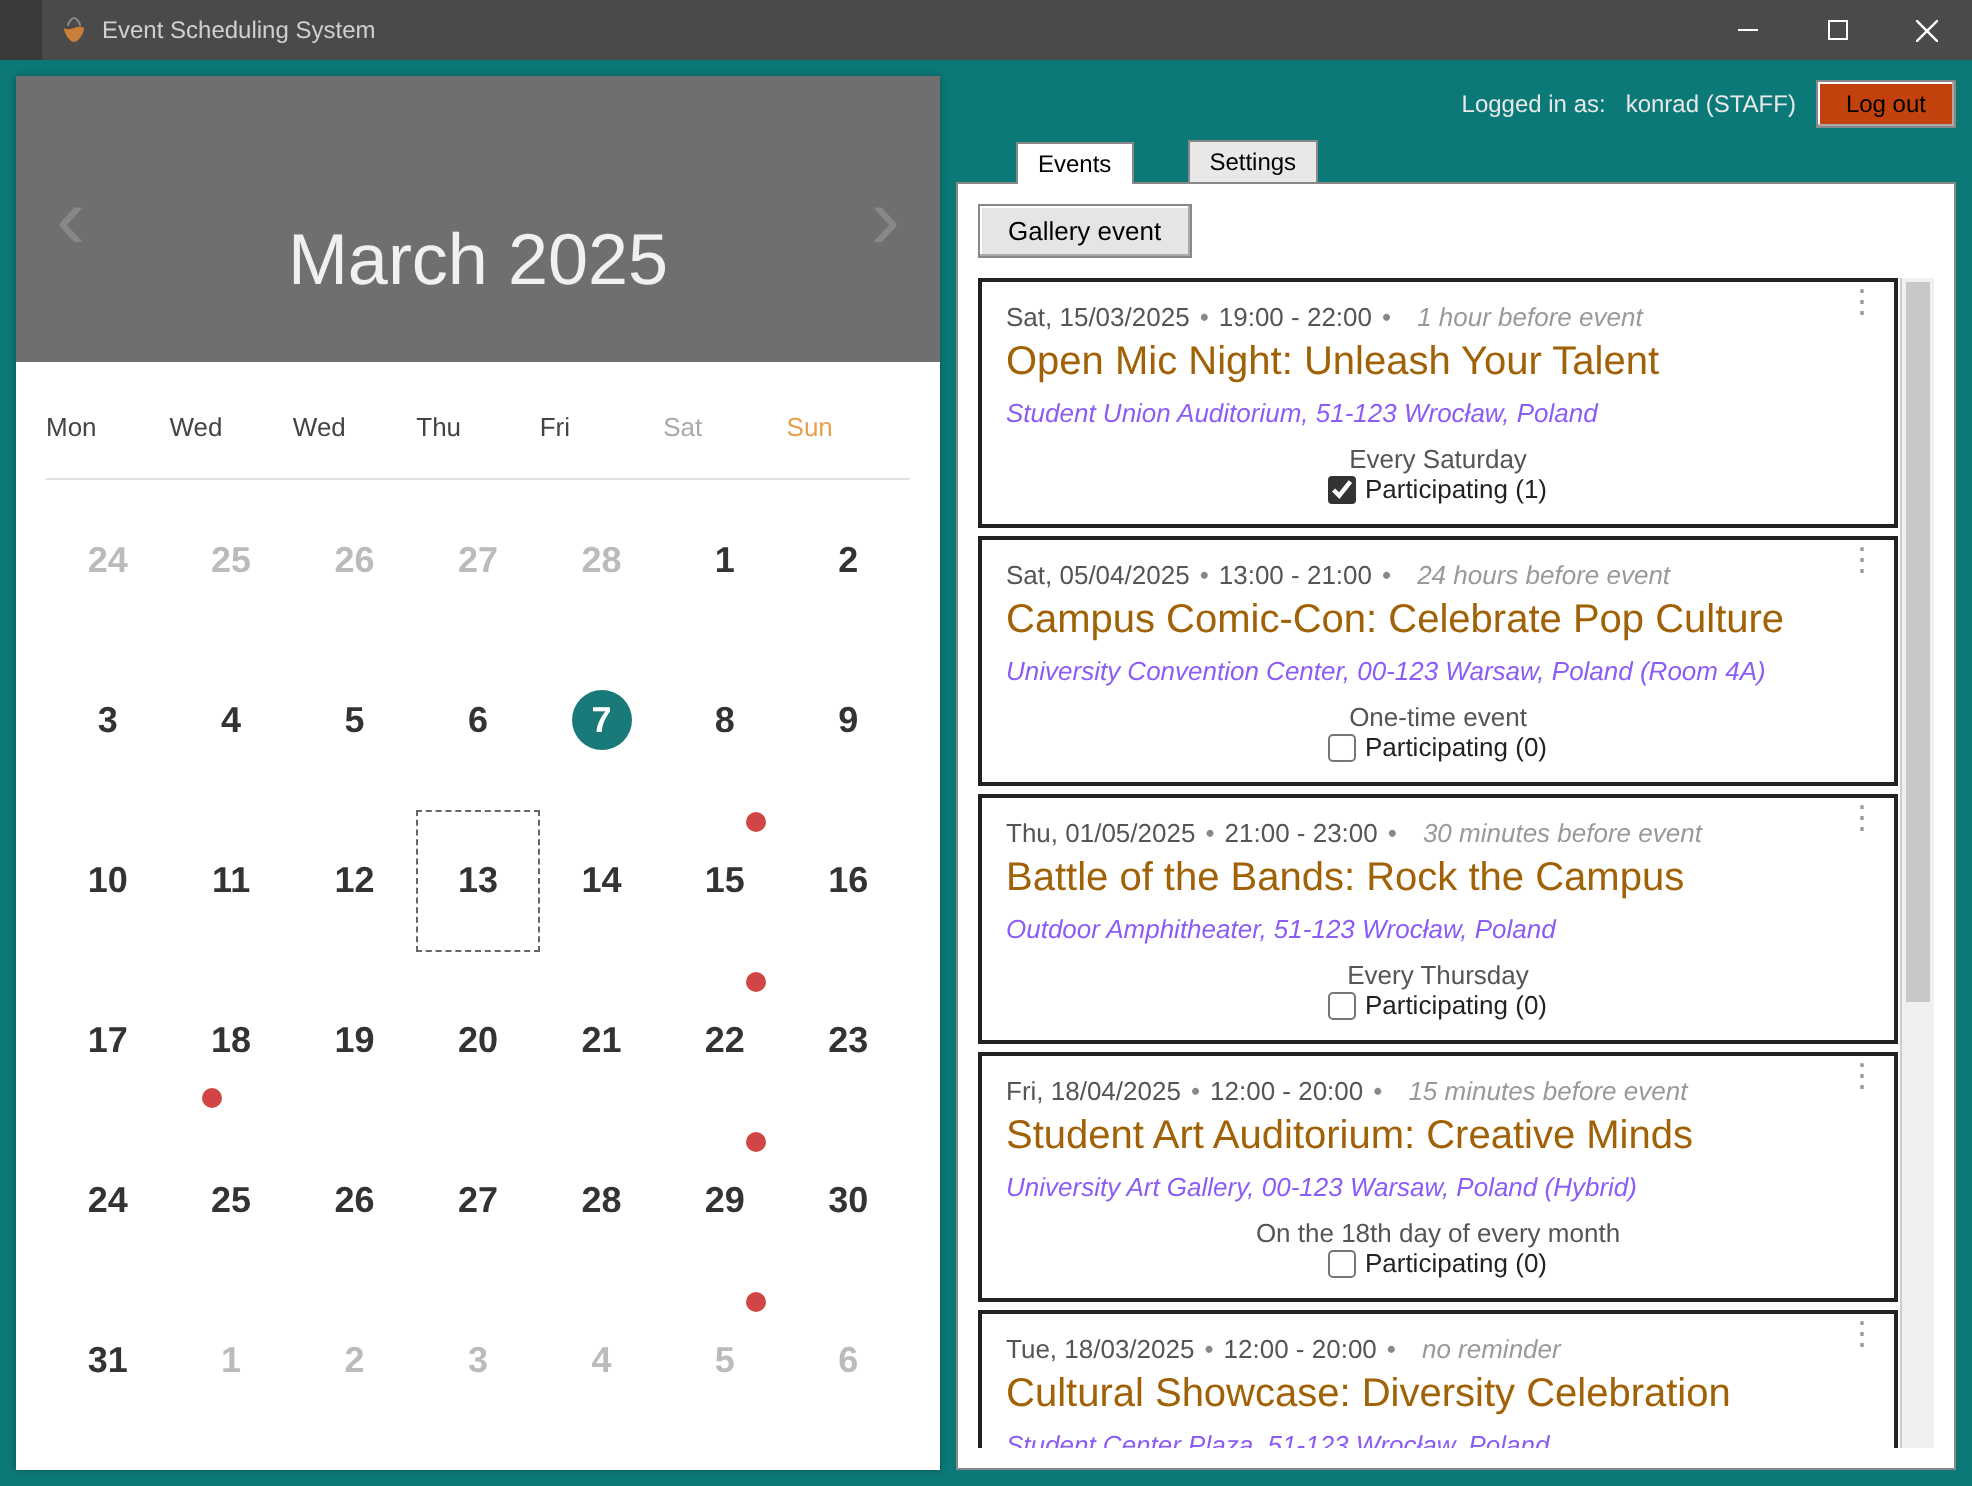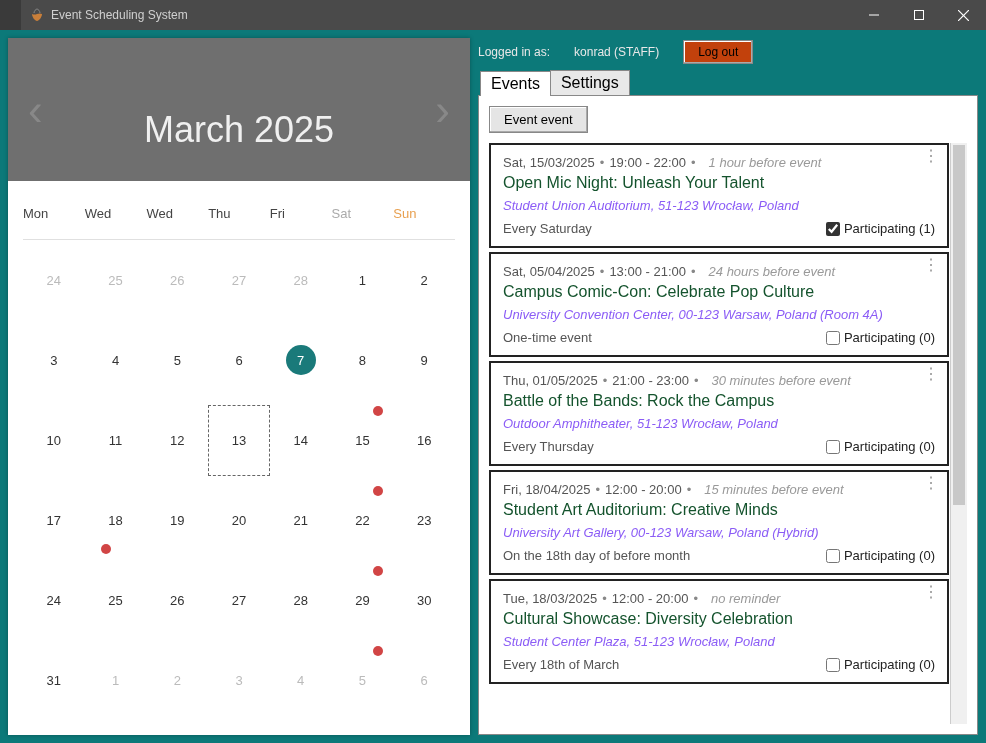--- a/index.html
+++ b/index.html
@@ -89,26 +89,27 @@
 .cal-dow .sun { color: #e8a050; }
 .cal-grid {
   display: grid;
   grid-template-columns: repeat(7, 1fr);
   grid-auto-rows: 80px;
   text-align: center;
   align-items: center;
 }
 .cal-cell {
   position: relative;
-  font-size: 13px;
+  font-size: 18px;
   color: #333;
   display:flex;
   align-items:center;
   justify-content:center;
   height:100%;
+  font-weight:bold;
 }
 .cal-cell.other { color: #bbb; }
 .cal-cell.today span.daynum {
   background: #1a7a7a;
   color: #fff;
   width: 30px;
   height: 30px;
   border-radius: 50%;
   display: inline-flex;
   align-items: center;
@@ -130,22 +131,23 @@
 .cal-cell .dot.topright { top: 6px; right: 10px; }
 .cal-cell .dot.botleft { bottom: 6px; left: 16px; }
 
 .right-panel {
   flex: 1;
   display: flex;
   flex-direction: column;
 }
 .top-row {
   display: flex;
+  justify-content: flex-end;
   align-items: center;
-  gap: 24px;
+  gap: 10px;
   padding:2px 0 6px 0;
   color: #e8e8e8;
   font-size: 12px;
 }
 .logout-btn {
   background: #c2410c;
   border: 1px solid #888;
   padding: 4px 14px;
   font-size: 12px;
   box-shadow: inset -1px -1px 0 #aaa, inset 1px 1px 0 #fff;
@@ -153,22 +155,23 @@
 .tab-strip {
   display: flex;
   background: #0c7979;
   padding-left:2px;
 }
 .tab {
   background: #e8e8e8;
   border: 1px solid #888;
   border-bottom:none;
   padding: 3px 10px;
-  font-size: 16px;
+  font-size: 12px;
   margin-right:-1px;
+  margin-left:28px;
 }
 .tab.active {
   background: #fff;
   position:relative;
   top:1px;
 }
 .tab-body {
   border: 1px solid #888;
   flex:1;
   background:#fff;
@@ -193,28 +196,29 @@
   font-size: 13px;
   color:#333;
   position:relative;
 }
 .event-meta {
   color:#555;
   font-size:13px;
 }
 .event-meta .bull { margin: 0 5px; color:#888;}
 .event-reminder { font-style:italic; color:#999; margin-left:8px;}
-.event-title { font-size:16px; margin:4px 0 6px 0; color:#14532d;}
+.event-title { font-size:20px; margin:4px 0 6px 0; color:#a16207;}
 .event-loc { font-style:italic; color:#8b5cf6; margin-bottom:8px;}
 .event-footer {
   display:flex;
   justify-content:space-between;
   align-items:center;
   font-size:13px;
   color:#555;
+  flex-direction:column;
 }
 .part {
   display:flex;
   align-items:center;
   gap:4px;
   color:#222;
 }
 .part input { accent-color: #333; width:14px; height:14px;}
 .event-menu {
   position:absolute;
@@ -432,21 +436,21 @@
     <div class="top-row">
       <span>Logged in as:</span>
       <span>konrad (STAFF)</span>
       <button class="logout-btn">Log out</button>
     </div>
     <div class="tab-strip">
       <div class="tab active">Events</div>
       <div class="tab">Settings</div>
     </div>
     <div class="tab-body">
-      <button class="create-btn">Event event</button>
+      <button class="create-btn">Gallery event</button>
       <div class="events-wrapper">
         <div class="events-inner" id="events-list">
             <div class="event-card">
     <div class="event-menu">⋮</div>
     <div class="event-meta">
       <span>Sat, 15/03/2025</span><span class="bull">•</span><span>19:00 - 22:00</span><span class="bull">•</span><span class="event-reminder">1 hour before event</span>
     </div>
     <div class="event-title">Open Mic Night: Unleash Your Talent</div>
     <div class="event-loc">Student Union Auditorium, 51-123 Wrocław, Poland</div>
     <div class="event-footer">
@@ -488,21 +492,21 @@
     </div>
             </div>
             <div class="event-card">
     <div class="event-menu">⋮</div>
     <div class="event-meta">
       <span>Fri, 18/04/2025</span><span class="bull">•</span><span>12:00 - 20:00</span><span class="bull">•</span><span class="event-reminder">15 minutes before event</span>
     </div>
     <div class="event-title">Student Art Auditorium: Creative Minds</div>
     <div class="event-loc">University Art Gallery, 00-123 Warsaw, Poland (Hybrid)</div>
     <div class="event-footer">
-      <span>On the 18th day of before month</span>
+      <span>On the 18th day of every month</span>
       <label class="part">
         <input type="checkbox" style="">
         <span>Participating (0)</span>
       </label>
     </div>
             </div>
             <div class="event-card">
     <div class="event-menu">⋮</div>
     <div class="event-meta">
       <span>Tue, 18/03/2025</span><span class="bull">•</span><span>12:00 - 20:00</span><span class="bull">•</span><span class="event-reminder">no reminder</span>

